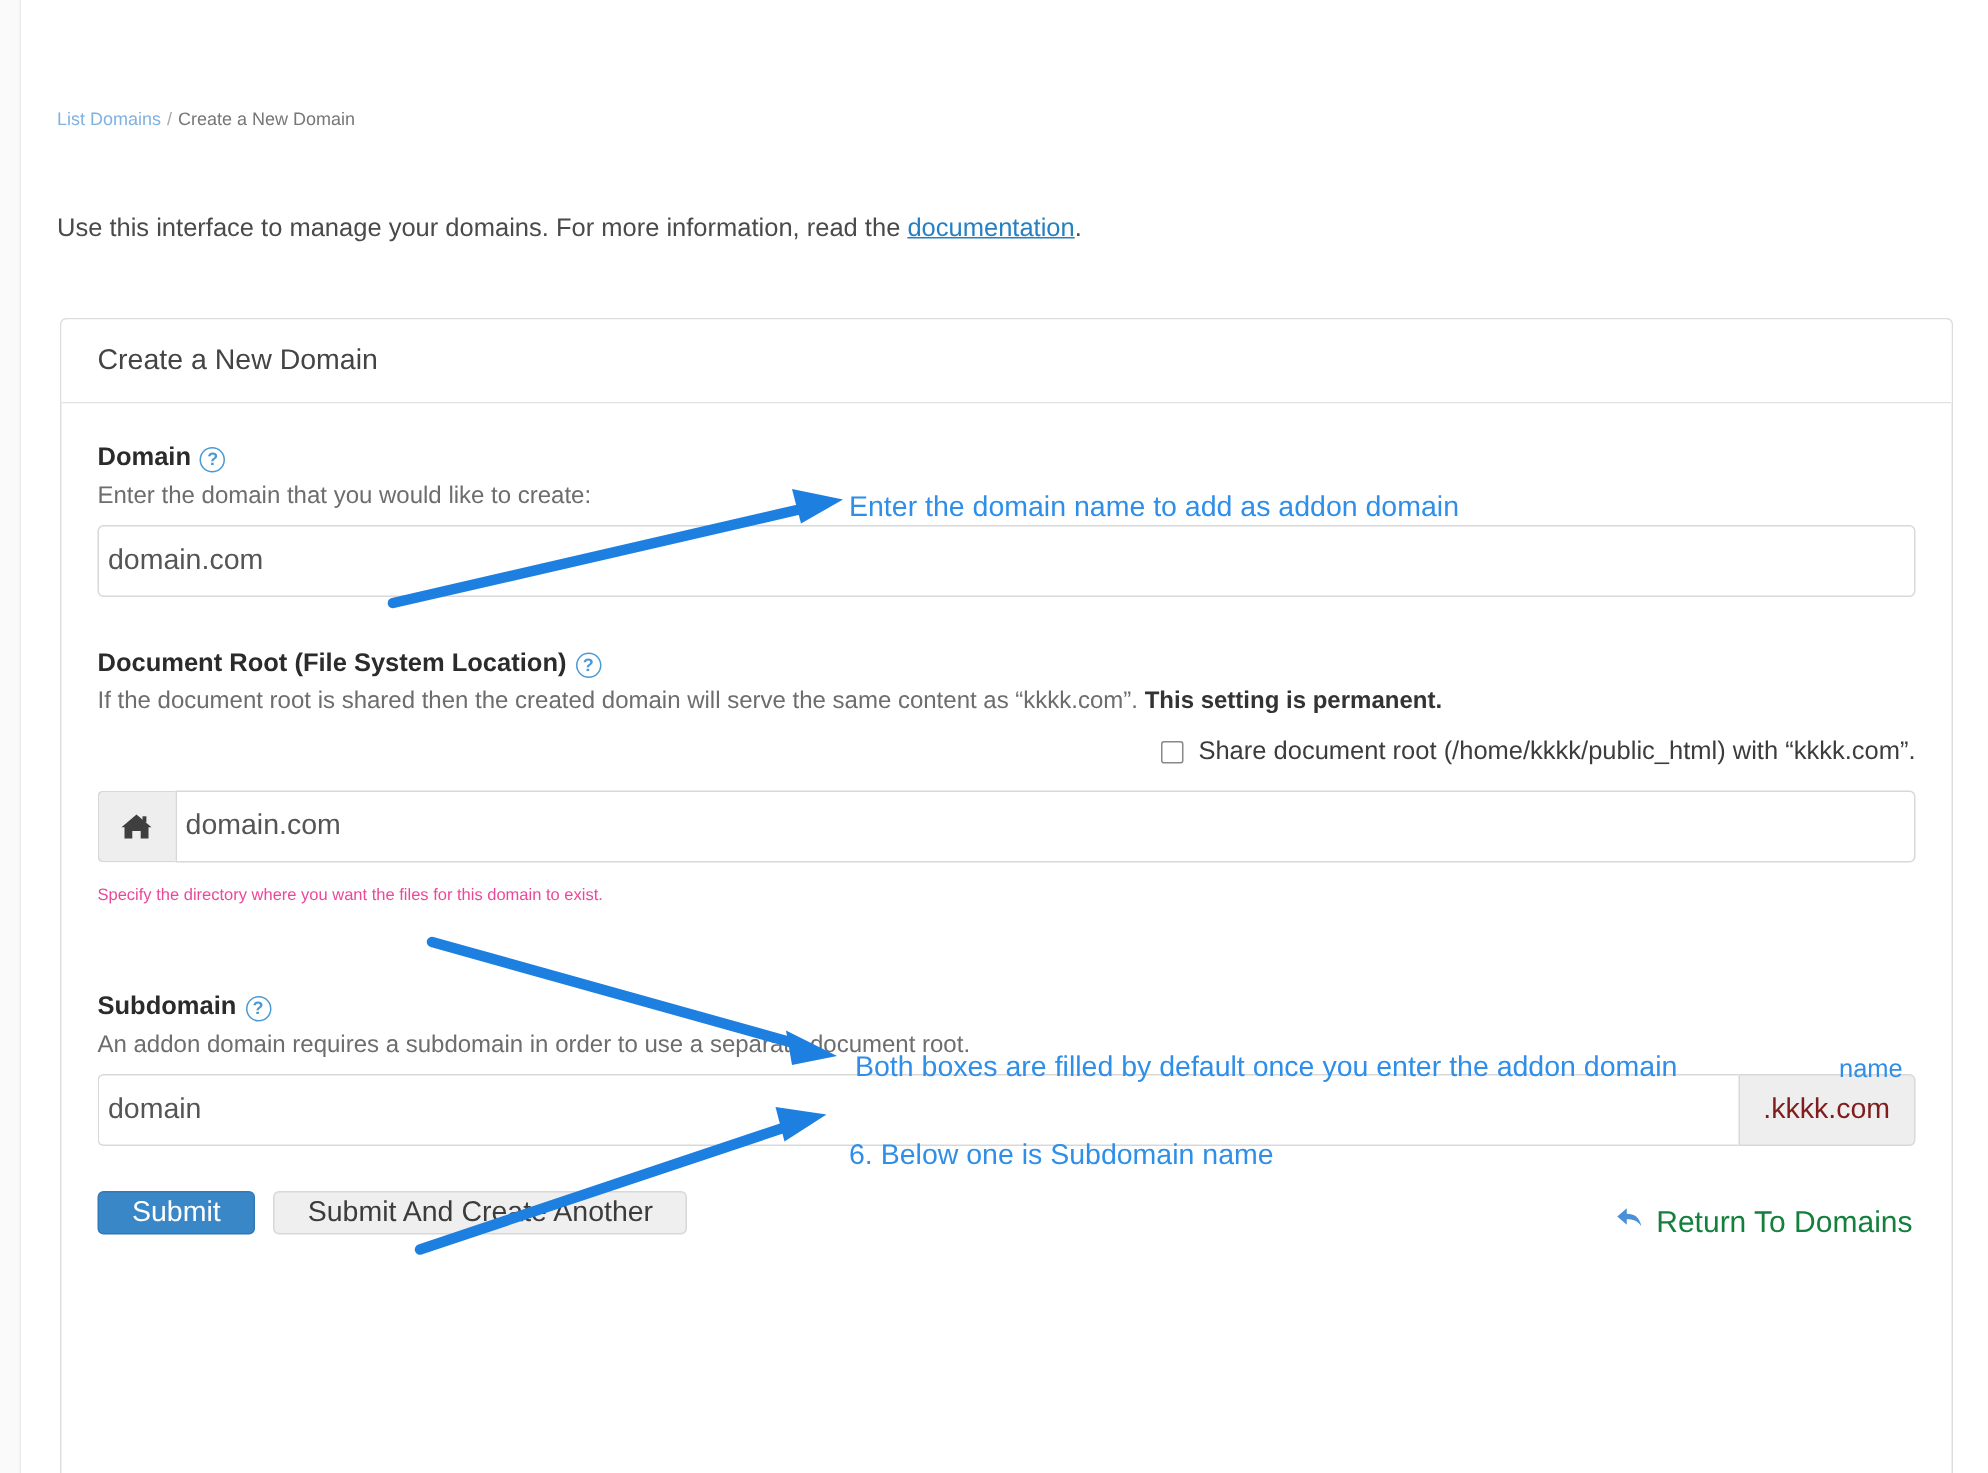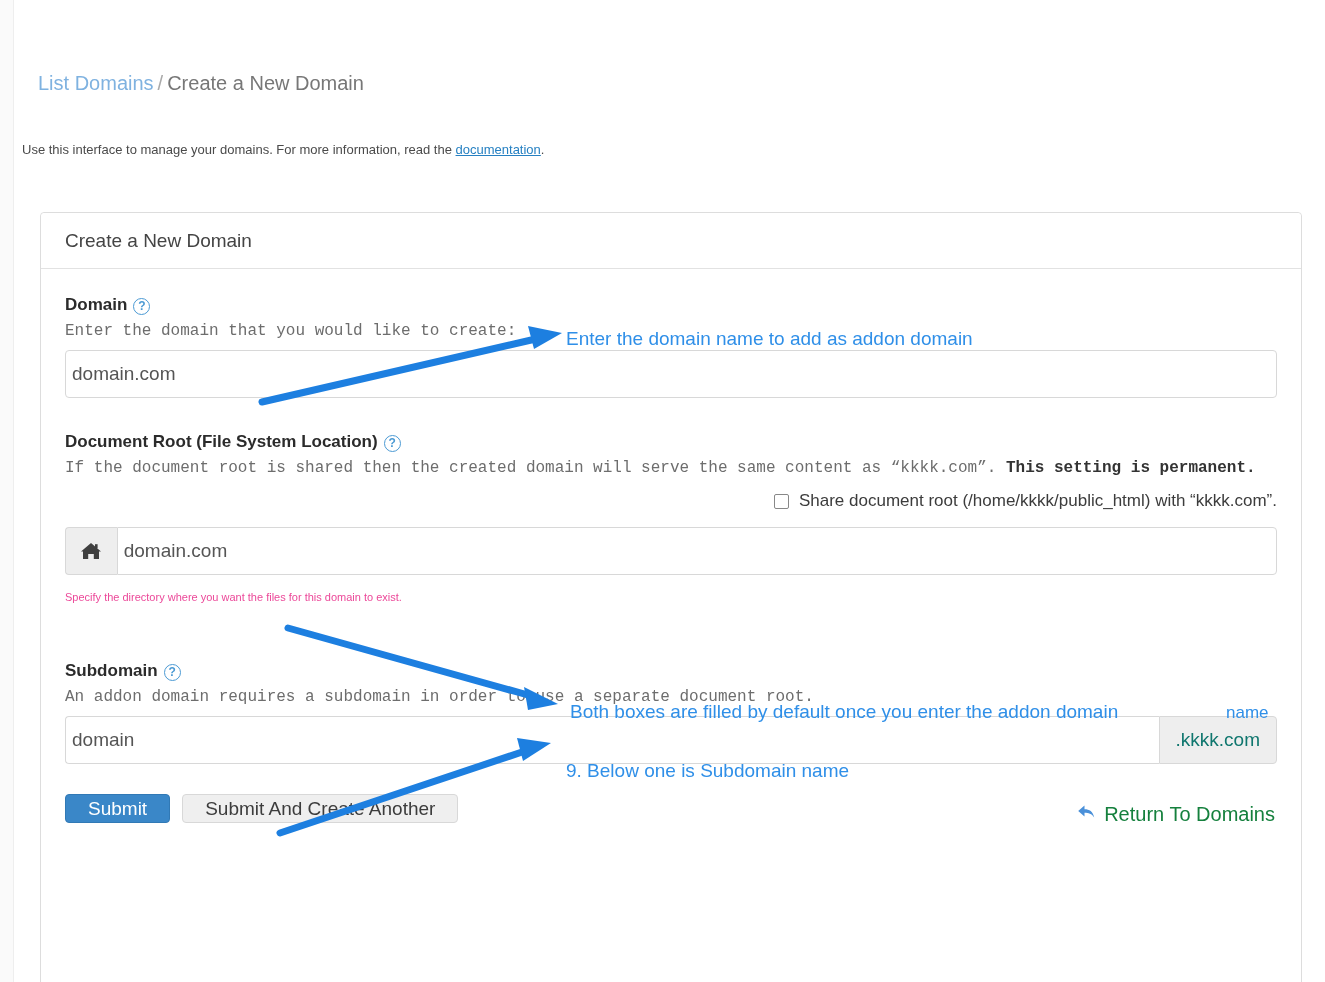--- a/index.html
+++ b/index.html
@@ -23,29 +23,29 @@
   }
 
   
   .page-title {
     position: absolute; left: 36px; top: 4px;
     font-size: 44px; font-weight: 300; color: #333333;
     letter-spacing: -0.2px; line-height: 1.1;
   }
   .breadcrumb {
     position: absolute; left: 38px; top: 72px;
-    font-size: 20px; color: #777777;
+    font-size: 12px; color: #777777;
   }
   .breadcrumb a {
     color: #7fb2e0; text-decoration: none;
   }
   .breadcrumb .sep { color: #aaaaaa; padding: 0 4px; }
   .intro {
-    position: absolute; left: 22px; top: 142px;
-    font-size: 13px; color: #4a4a4a;
+    position: absolute; left: 38px; top: 142px;
+    font-size: 17px; color: #4a4a4a;
   }
   .intro a { color: #2680c2; text-decoration: underline; }
 
   
   .card {
     position: absolute; left: 40px; top: 212px;
     width: 1262px; height: 790px;
     background: #ffffff;
     border: 1px solid #dddddd;
     border-radius: 4px;
@@ -69,21 +69,21 @@
   }
   .help-icon {
     display: inline-flex; align-items: center; justify-content: center;
     width: 17px; height: 17px; border-radius: 50%;
     border: 1.6px solid #4b9ad4; color: #4b9ad4;
     font-size: 12px; font-weight: bold; line-height: 1;
     font-family: "Liberation Sans", sans-serif;
     position: relative; top: 1px;
   }
   .field-hint {
-    font-size: 16px; color: #6d6d6d; margin-bottom: 10px; font-family: Liberation Mono, monospace;
+    font-size: 16px; color: #6d6d6d; margin-bottom: 10px;
   }
   .field-hint .strong { font-weight: bold; color: #333333; }
 
   .text-input {
     width: 100%; height: 48px;
     border: 1px solid #d8d8d8; border-radius: 4px;
     background: #ffffff;
     font-size: 19px; color: #555555;
     padding: 0 6px;
     font-family: "Liberation Sans", sans-serif;
@@ -101,21 +101,21 @@
   }
   .input-group .text-input.with-left { border-radius: 0 4px 4px 0; }
   .input-group .text-input.with-right { border-radius: 4px 0 0 4px; border-right: none; }
   .input-addon-right {
     height: 48px;
     border: 1px solid #d8d8d8;
     border-radius: 0 4px 4px 0;
     background: #eeeeee;
     display: flex; align-items: center; justify-content: center;
     padding: 0 16px;
-    font-size: 19px; color: #0f766e;
+    font-size: 19px; color: #7f1d1d;
     white-space: nowrap;
     text-align: right;
   }
 
   .checkbox-row {
     display: flex; align-items: center; gap: 10px;
     font-size: 17px; color: #3c3c3c; margin: 14px 0 16px 2px; justify-content: flex-end;
   }
   .checkbox-box {
     width: 15px; height: 15px;
@@ -270,16 +270,16 @@
 
       <g>
         <line x1="280" y1="833" x2="528" y2="750" stroke="#1d7fe0" stroke-width="7" stroke-linecap="round"></line>
         <polygon points="551,743 517,738 523,761" fill="#1d7fe0"></polygon>
       </g>
     </svg>
 
     <div class="anno-text anno-1">Enter the domain name to add as addon domain</div>
     <div class="anno-text anno-2">Both boxes are filled by default once you enter the addon domain</div>
     <div class="anno-text small anno-2b">name</div>
-    <div class="anno-text anno-4">9. Below one is Subdomain name</div>
+    <div class="anno-text anno-4">6. Below one is Subdomain name</div>
   </div>
 
 </div>
 
 </body></html>

